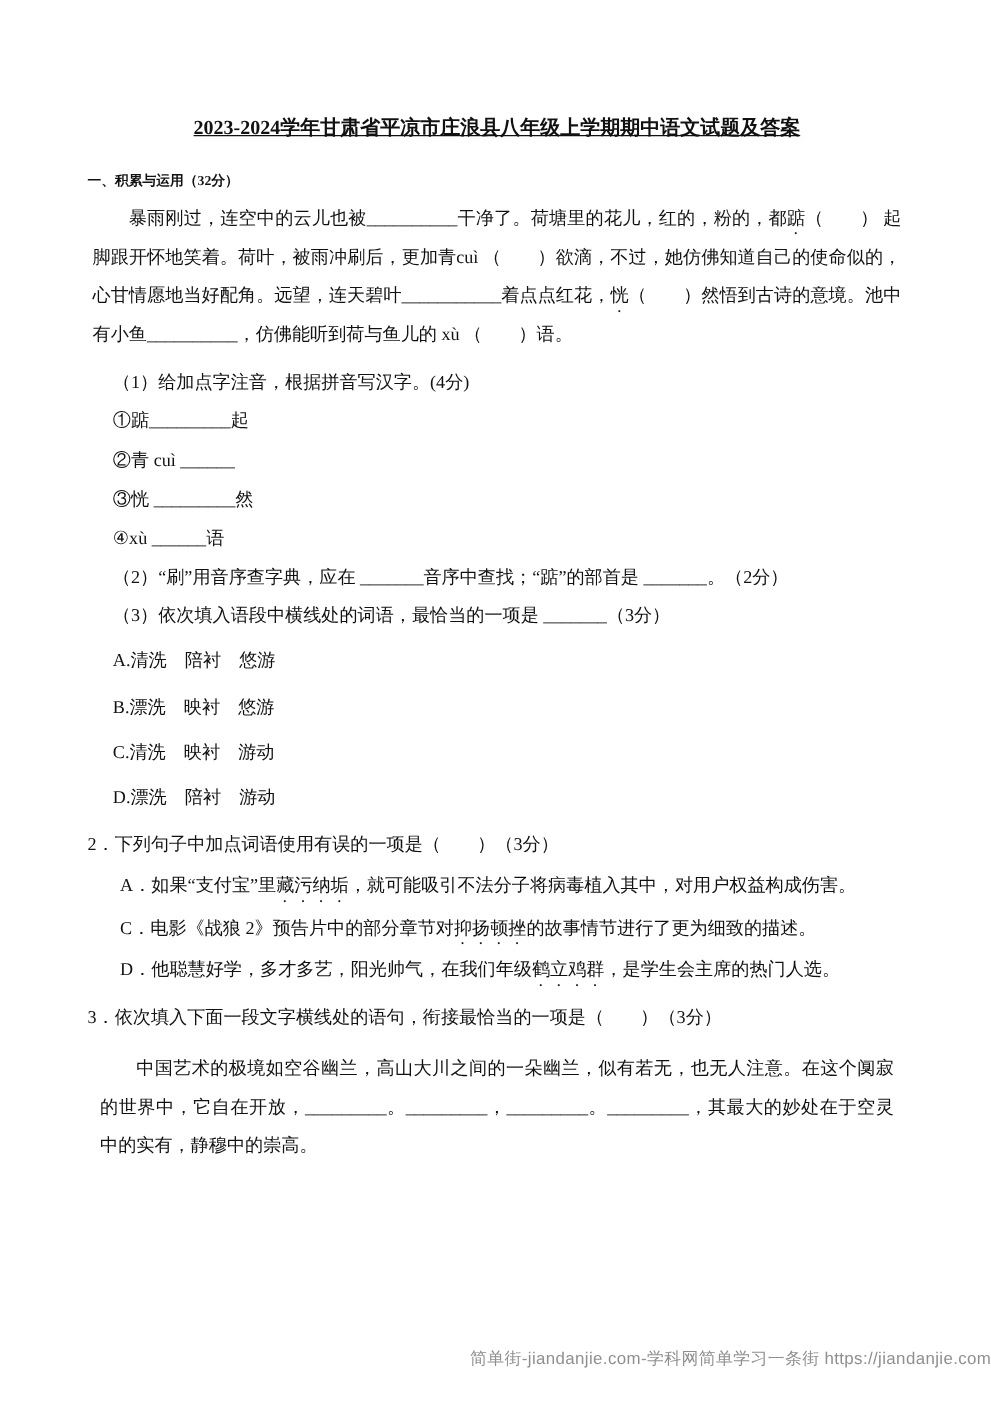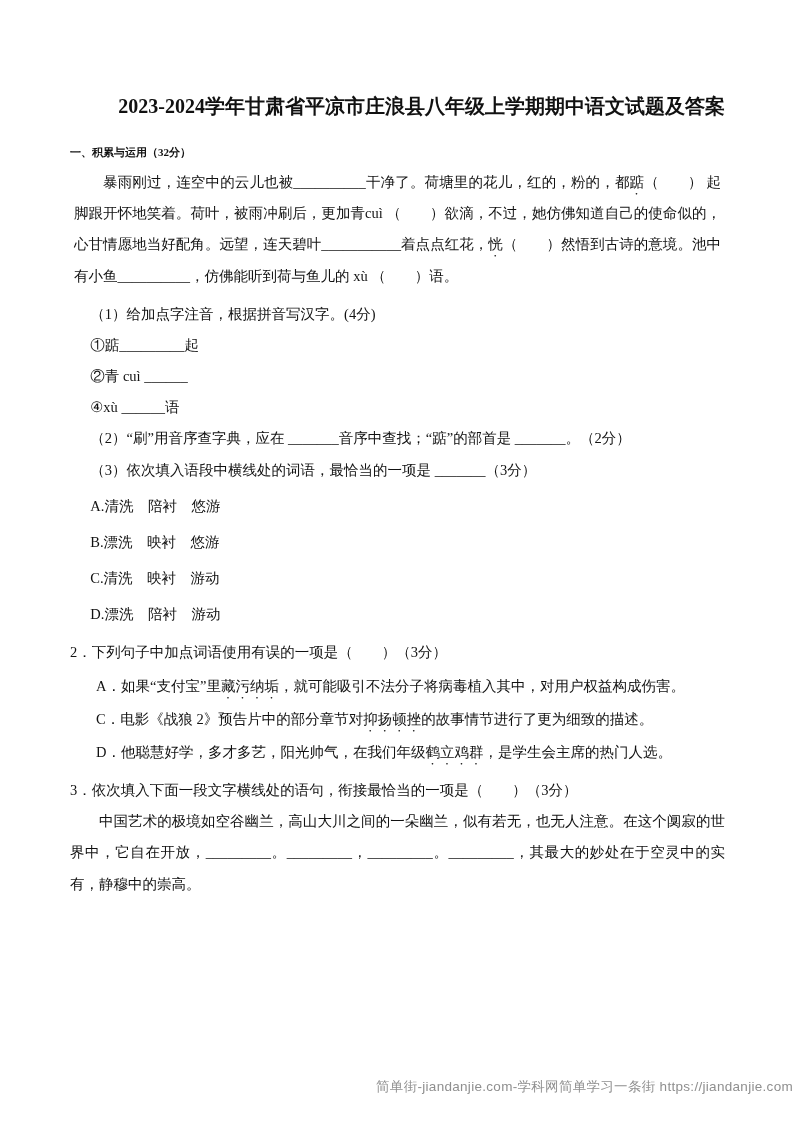--- a/index.html
+++ b/index.html
@@ -9,46 +9,47 @@
     height: 1122px;
     position: relative;
     background: #ffffff;
     padding: 88px 68px 0 70px;
     font-family: "Liberation Serif", "DejaVu Serif", serif;
     font-size: 14.5px;
     color: #111111;
     overflow: hidden;
   }
   .title {
-    font-size: 20px;
+    font-size: 16px;
     line-height: 1.85;
     font-weight: 700;
-    text-align: right;
+    text-align: center;
     margin: 0 0 16px 0;
+    text-decoration: underline;
   }
   .section-heading {
     font-size: 11px;
     font-weight: 700;
     line-height: 2;
     margin: 0 0 4px 0;
   }
   .line { line-height: 2.15; margin: 0; }
   .gap { margin-top: 7px; }
   .passage {
     line-height: 2.15;
     margin: 4px;
     text-indent: 2em;
     text-align: justify;
   }
   .sub { padding-left: 1.4em; }
   .q1opt { padding-left: 1.4em; margin: 5px 0; }
   .q2opt { padding-left: 1.8em; margin: 2px 0; text-align: justify; }
   .q3para {
     line-height: 2.15;
-    margin: 0;
+    margin: 10px;
     text-indent: 2em;
     text-align: justify;
     font-family: Liberation Serif, serif;
   }
   .dot-under {
     -webkit-text-emphasis: filled dot;
     -webkit-text-emphasis-position: under left;
     text-emphasis: filled dot;
     text-emphasis-position: under left;
   }
@@ -72,20 +73,21 @@
   <h1 class="title">2023-2024学年甘肃省平凉市庄浪县八年级上学期期中语文试题及答案</h1>
 
   <h2 class="section-heading">一、积累与运用（32分）</h2>
 
 
   <p class="passage"><span>暴雨刚过，连空中的云儿也被__________干净了。荷塘里的花儿，红的，粉的，都</span><span class="dot-under">踮</span><span>（　　） 起脚跟开怀地笑着。荷叶，被雨冲刷后，更加青cuì （　　）欲滴，不过，她仿佛知道自己的使命似的，心甘情愿地当好配角。远望，连天碧叶___________着点点红花，</span><span class="dot-under">恍</span><span>（　　）然悟到古诗的意境。池中有小鱼__________，仿佛能听到荷与鱼儿的 xù （　　）语。</span></p>
 
   <p class="line sub gap">（1）给加点字注音，根据拼音写汉字。(4分)</p>
   <p class="line sub">①踮_________起</p>
   <p class="line sub">②青 cuì ______</p>
+  <p class="line sub">③恍 _________然</p>
   <p class="line sub">④xù ______语</p>
 
   <p class="line sub">（2）“刷”用音序查字典，应在 _______音序中查找；“踮”的部首是 _______。（2分）</p>
   <p class="line sub">（3）依次填入语段中横线处的词语，最恰当的一项是 _______（3分）</p>
 
   <p class="line q1opt">A.清洗　陪衬　悠游</p>
   <p class="line q1opt">B.漂洗　映衬　悠游</p>
   <p class="line q1opt">C.清洗　映衬　游动</p>
   <p class="line q1opt">D.漂洗　陪衬　游动</p>
 

